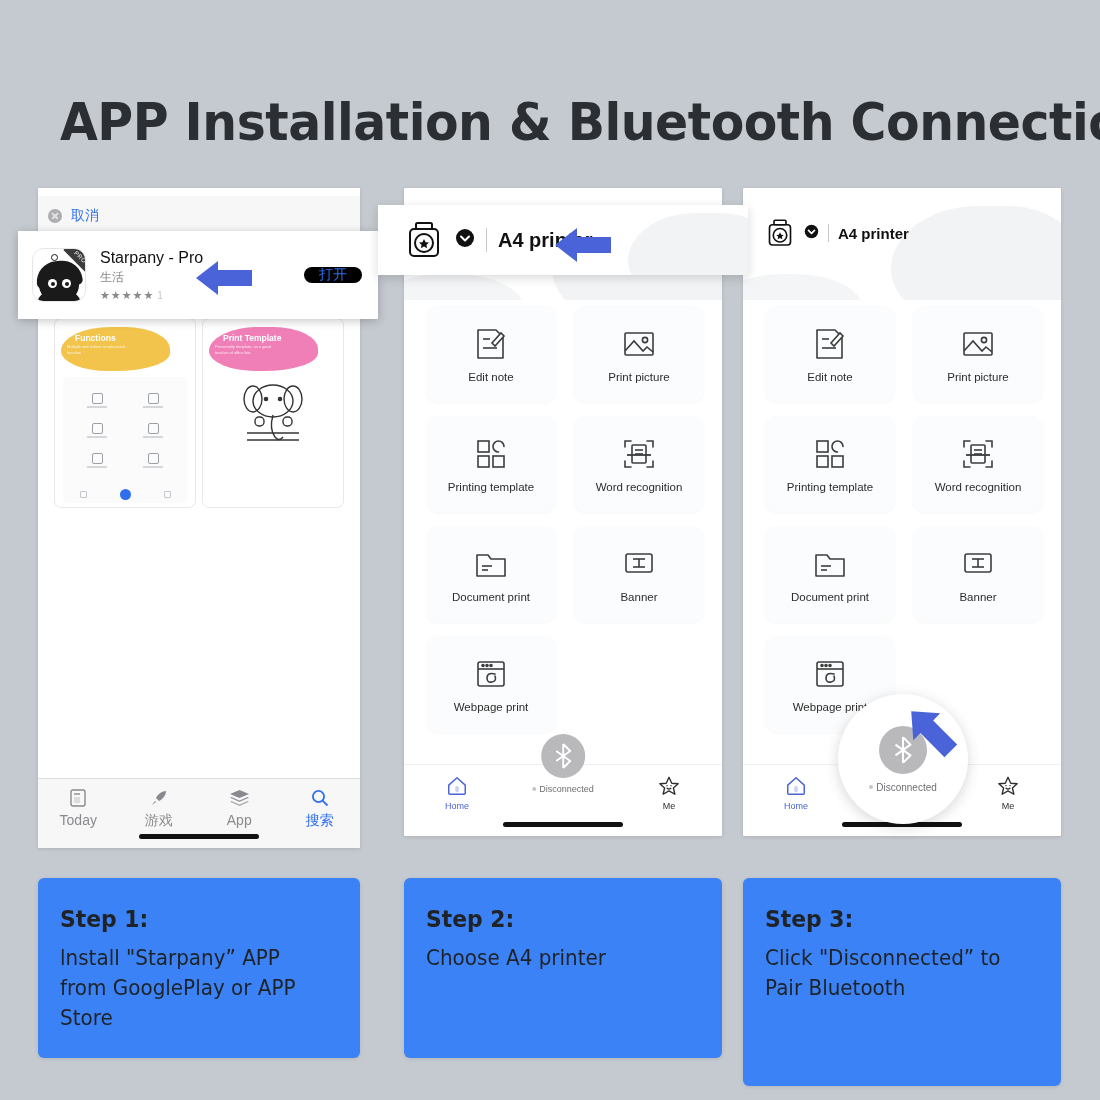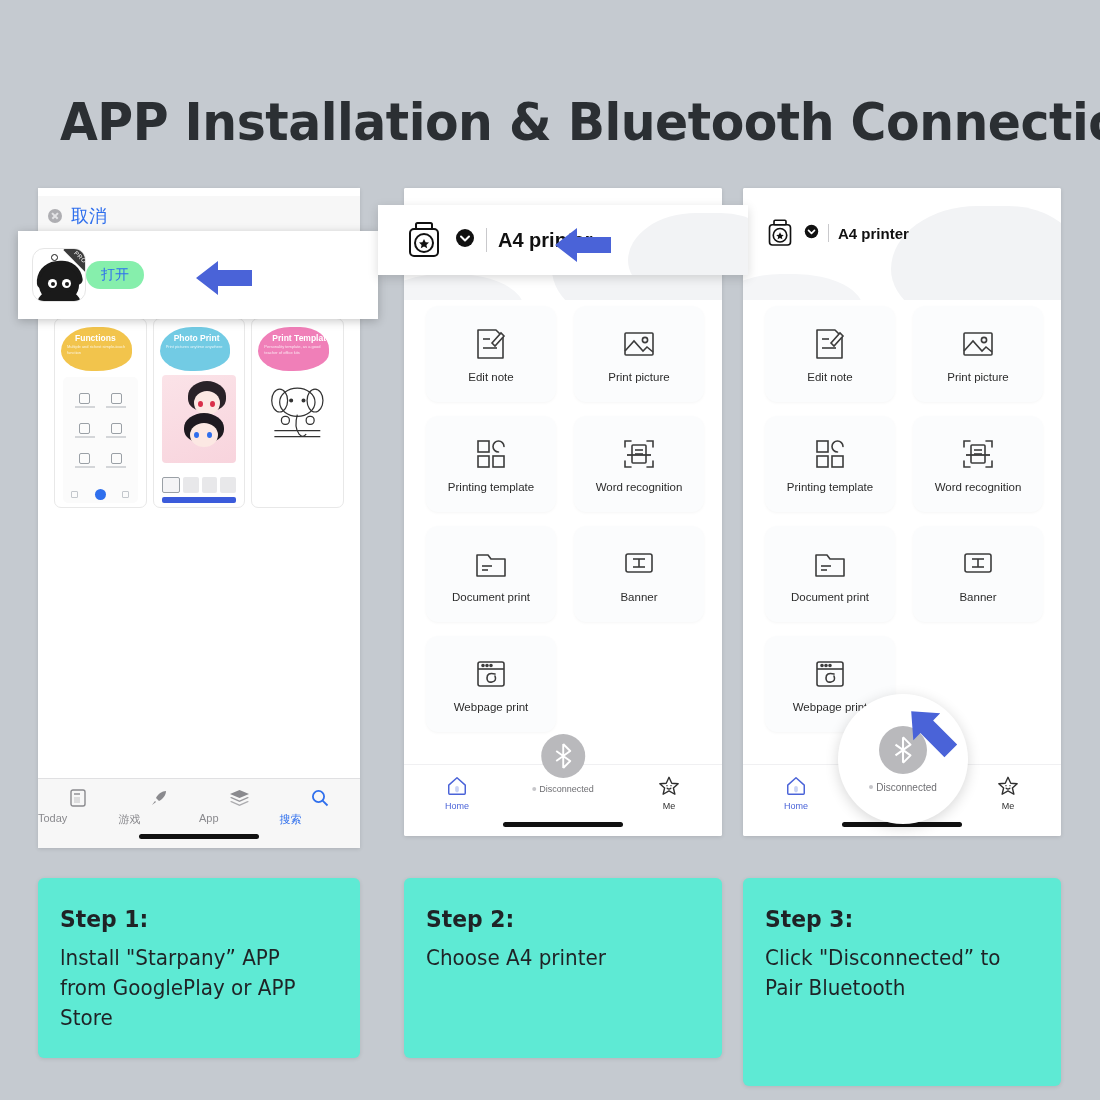--- a/index.html
+++ b/index.html
@@ -61,21 +61,21 @@
     background: #aeaeb2; flex: 0 0 auto;
     position: relative;
   }
   .as-clear::before, .as-clear::after {
     content: ""; position: absolute;
     left: 3px; top: 6.2px; width: 8px; height: 1.6px;
     background: #e4e4e6;
   }
   .as-clear::before { transform: rotate(45deg); }
   .as-clear::after  { transform: rotate(-45deg); }
-  .as-cancel { font-size: 18px; color: #2f6fed; margin-left: 9px; }
+  .as-cancel { font-size: 14px; color: #2f6fed; margin-left: 9px; }
 
   
   .app-result {
     position: absolute;
     left: 18px; top: 231px;
     width: 360px; height: 88px;
     background: #ffffff;
     box-shadow: 0 2px 9px rgba(0,0,0,0.22);
     display: flex; align-items: center;
     padding: 0 16px 0 14px;
@@ -129,22 +129,22 @@
     font-size: 6px; color: #fff;
     text-align: center; line-height: 13px;
     letter-spacing: 0.5px;
   }
   .app-meta { margin-left: 14px; flex: 1; }
   .app-name { font-size: 16px; color: #111; margin-bottom: 2px; }
   .app-cat  { font-size: 12px; color: #8a8a8e; margin-bottom: 3px; }
   .app-stars { font-size: 11px; color: #8a8a8e; letter-spacing: 1px; }
   .app-stars .cnt { color: #c7c7cc; font-size: 10px; margin-left: 3px; }
   .open-btn {
-    width: 58px; height: 28px; border-radius: 14px;
-    background: #86efac; color: #2f6fed;
+    width: 58px; height: 16px; border-radius: 14px;
+    background: #000000; color: #2f6fed;
     font-size: 14px; display: flex;
     align-items: center; justify-content: center;
     flex: 0 0 auto;
   }
   .arrow-app {
     position: absolute; left: 196px; top: 259px;
     z-index: 31;
   }
 
   
@@ -218,21 +218,21 @@
   .thumbs i { flex: 1; height: 16px; background: #e8e8ea; border-radius: 2px; display: block; }
   .thumbs i:first-child { border: 1px solid #9aa0a6; background: #f4f4f6; }
   .pbar { position: absolute; left: 8px; right: 8px; bottom: 4px; height: 6px; background: #3b5bdb; border-radius: 2px; }
 
   
   .as-tabbar {
     position: absolute; left: 0; bottom: 0; width: 100%; height: 70px;
     background: #f7f7f7; border-top: 1px solid #e0e0e2;
     display: flex; align-items: flex-start; padding-top: 8px;
   }
-  .as-tab { flex: 1; text-align: left; font-size: 11px; color: #8a8a8e; }
+  .as-tab { flex: 1; text-align: center; font-size: 14px; color: #8a8a8e; }
   .as-tab.active { color: #2f6fed; }
   .as-tab .ti { height: 22px; display: flex; align-items: center; justify-content: center; margin-bottom: 3px; }
   .home-ind {
     position: absolute; left: 50%; bottom: 9px; transform: translateX(-50%);
     width: 120px; height: 5px; background: #111; border-radius: 3px;
   }
 
   
   .pa-header {
     position: absolute; left: 0; top: 0; width: 100%; height: 112px;
@@ -326,21 +326,21 @@
     display: flex; flex-direction: column;
     align-items: center; justify-content: center;
   }
   .mag-circle .pa-bt-circle { width: 48px; height: 48px; }
   .mag-circle .pa-bt-label { font-size: 10px; margin-top: 8px; }
   .arrow-bt { position: absolute; left: 900px; top: 700px; z-index: 41; }
 
   
   .step-card {
     position: absolute;
-    background: #5eead4;
+    background: #3b82f6;
     border-radius: 6px;
     padding: 28px 22px 20px 22px;
     box-shadow: 0 1px 4px rgba(0,0,0,0.10);
   }
   #step1 { left: 38px;  top: 878px; width: 322px; height: 180px; }
   #step2 { left: 404px; top: 878px; width: 318px; height: 180px; }
   #step3 { left: 743px; top: 878px; width: 318px; height: 208px; }
   .step-h {
     font-family: "DejaVu Sans", sans-serif;
     font-size: 23px; font-weight: 700; color: #1f2326;
@@ -397,42 +397,20 @@
               <b></b>
             </div>
         </div>
         <div class="mini-tabs">
           <span></span>
           <span class="bt"></span>
           <span></span>
         </div>
       </div>
     </div>
-    <div class="shot shot2">
-      <div class="blob"></div>
-      <div class="blob-title">Photo Print</div>
-      <div class="blob-sub">Print pictures anytime anywhere</div>
-      <div class="anime">
-        <div class="hair1"></div>
-          <div class="face1"></div>
-        <div class="ey1 a"></div>
-          <div class="ey1 b"></div>
-        <div class="hair2"></div>
-          <div class="face2"></div>
-        <div class="ey2 a"></div>
-          <div class="ey2 b"></div>
-      </div>
-      <div class="thumbs">
-          <i></i>
-          <i></i>
-          <i></i>
-          <i></i>
-        </div>
-      <div class="pbar"></div>
-    </div>
     <div class="shot shot3">
       <div class="blob"></div>
       <div class="blob-title">Print Template</div>
       <div class="blob-sub">Personality template, as a good teacher of office kits</div>
       <div class="eleph">
         <svg viewBox="0 0 80 70" fill="none" stroke="#333" stroke-width="1.4">
           <ellipse cx="40" cy="24" rx="20" ry="16"></ellipse>
           <ellipse cx="20" cy="22" rx="9" ry="13"></ellipse>
           <ellipse cx="60" cy="22" rx="9" ry="13"></ellipse>
           <path d="M40 38 q-4 14 2 22 q4 5 8 0"></path>
@@ -492,20 +470,27 @@
 <div class="app-result">
   <div class="app-icon">
     <div class="topknot"></div>
     <div class="hood"></div>
     <div class="ninja-head"></div>
     <div class="eye l"></div>
       <div class="eye r"></div>
     <div class="body"></div>
     <div class="ribbon">PRO</div>
   </div>
+  <div class="app-meta">
+    <div class="app-name">Starpany - Pro</div>
+    <div class="app-cat">生活</div>
+    <div class="app-stars">
+      <span>★★★★★</span><span class="cnt">1</span>
+    </div>
+  </div>
   <div class="open-btn">打开</div>
 </div>
 <div class="arrow-app">
   <svg width="56" height="38" viewBox="0 0 56 38">
     <path d="M0 19 L22 2 L22 11 L56 11 L56 27 L22 27 L22 36 Z" fill="#4a63d8"></path>
   </svg>
 </div>
 
 <div class="phone" id="phone2">
   <div class="pa-header">

